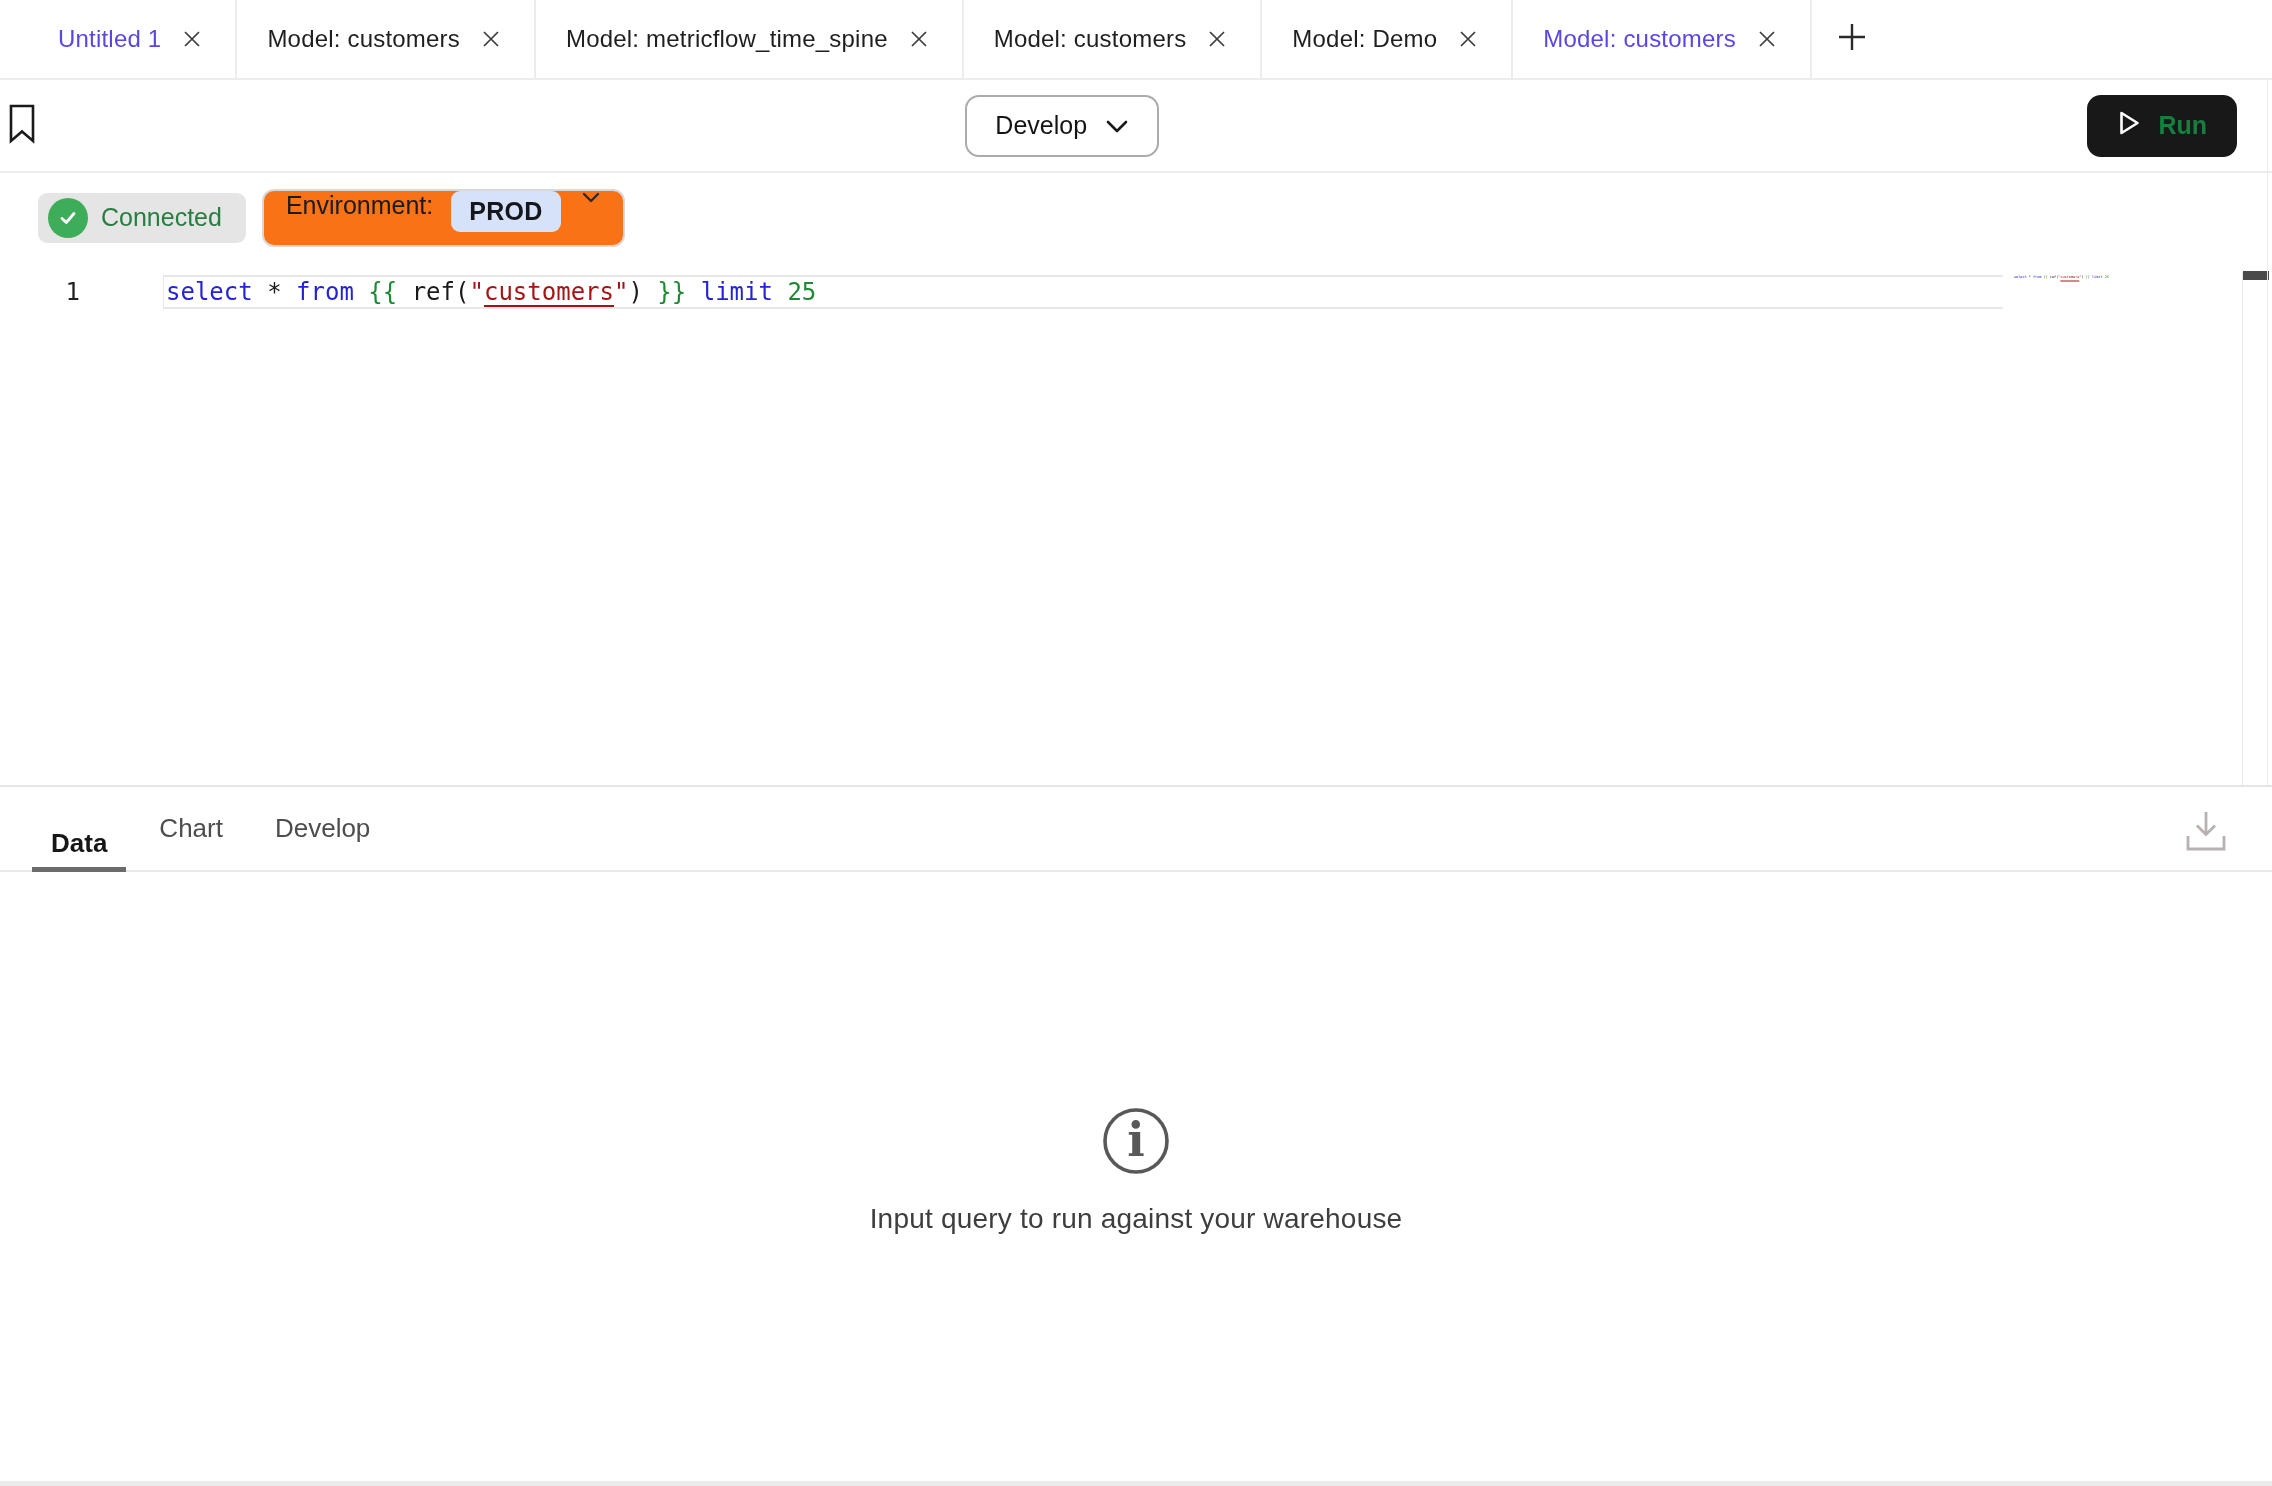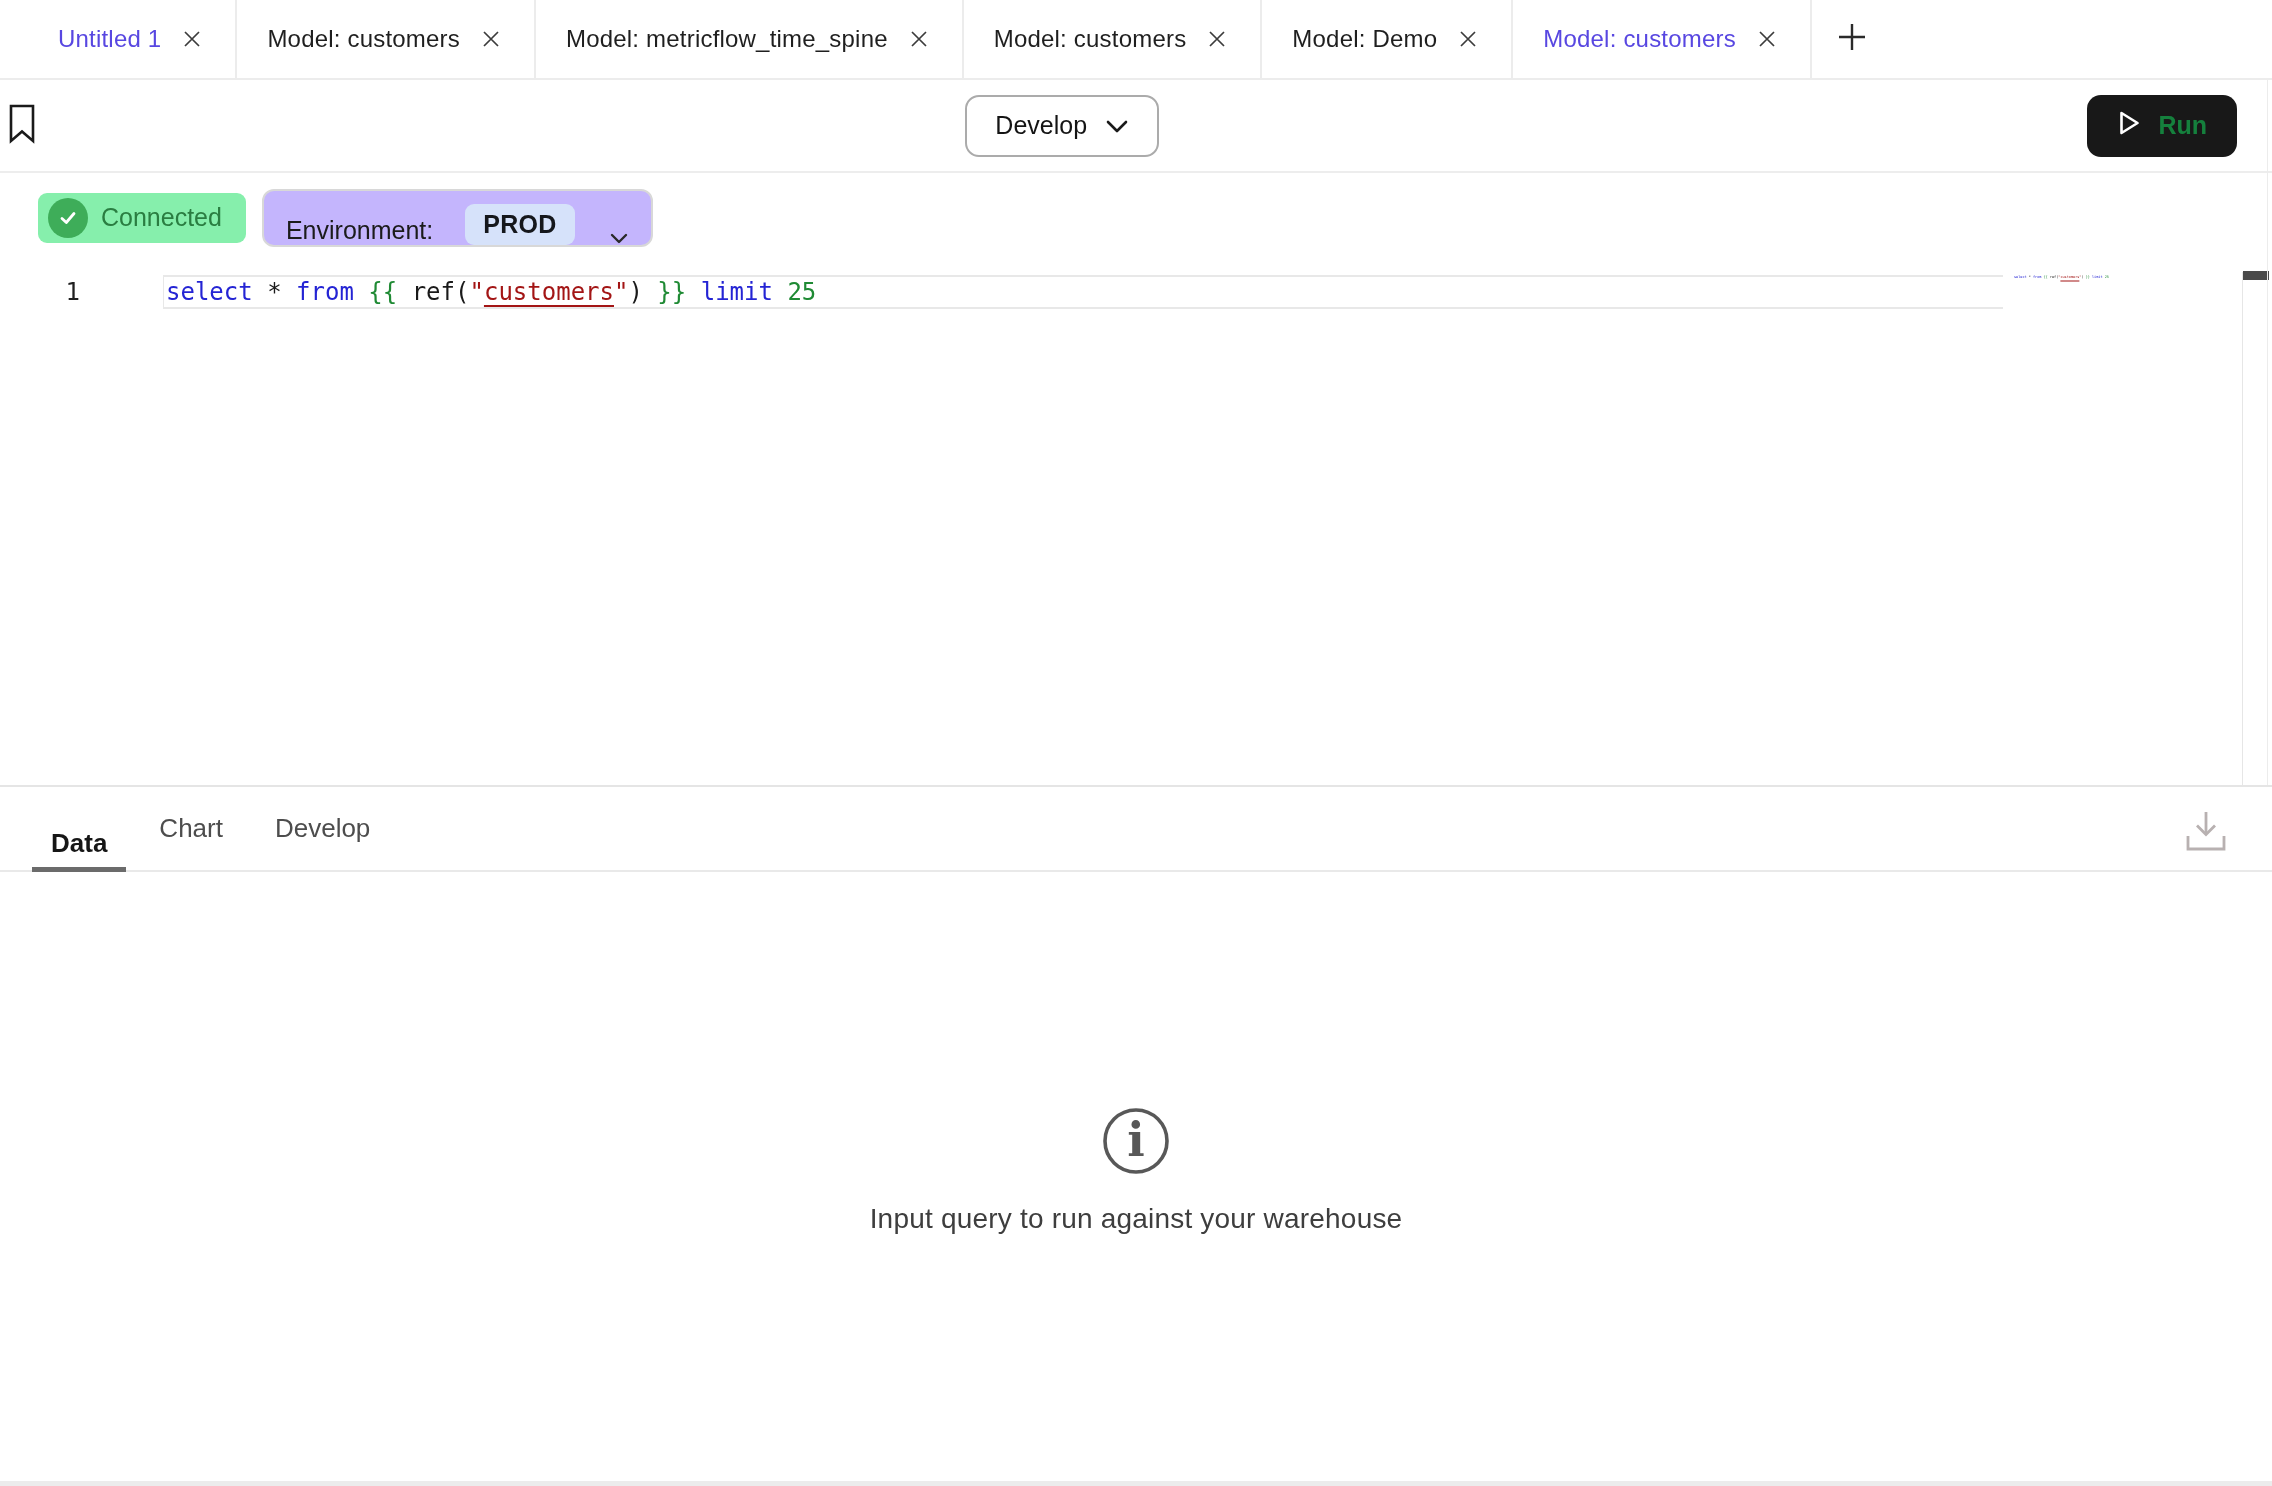--- a/index.html
+++ b/index.html
@@ -36,31 +36,31 @@
   .run-btn{
     height:62px;padding:0 30px;border:none;border-radius:14px;background:#181818;
     display:flex;align-items:center;gap:16px;font-size:25px;color:#15803d;font-weight:600;cursor:pointer;
   }
   
   .connection-bar{
     position:absolute;top:175px;left:0;right:0;height:85px;
     display:flex;align-items:center;padding-left:38px;gap:16px;box-sizing:border-box;
   }
   .connected-badge{
-    height:50px;background:#86efac;border-radius:9px;display:flex;align-items:center;
+    height:50px;background:#e5e5e5;border-radius:9px;display:flex;align-items:center;
     gap:13px;padding:0 24px 0 10px;
   }
   .check-circle{
     width:40px;height:40px;border-radius:50%;background:#3ead59;
     display:flex;align-items:center;justify-content:center;
   }
   .connected-label{font-size:25px;color:#2a7d41;font-weight:500;}
   .env-pill{
-    height:58px;border:2px solid #d8d8d8;border-radius:12px;background:#c4b5fd;
-    display:flex;align-items:flex-end;gap:32px;padding:0 22px;box-sizing:border-box;cursor:pointer;
+    height:58px;border:2px solid #d8d8d8;border-radius:12px;background:#f97316;
+    display:flex;align-items:flex-start;gap:18px;padding:0 22px;box-sizing:border-box;cursor:pointer;
   }
   .env-label{font-size:25px;color:#1b1b1b;}
   .env-value{
     background:#d6e2fa;border-radius:9px;padding:6px 18px;font-size:25px;
     font-weight:600;color:#15171c;letter-spacing:.3px;
   }
   .env-chevron{display:flex;align-items:center;margin-left:2px;}
   
   .editor{position:absolute;top:260px;left:0;right:0;height:525px;background:#fff;}
   .line-number{

